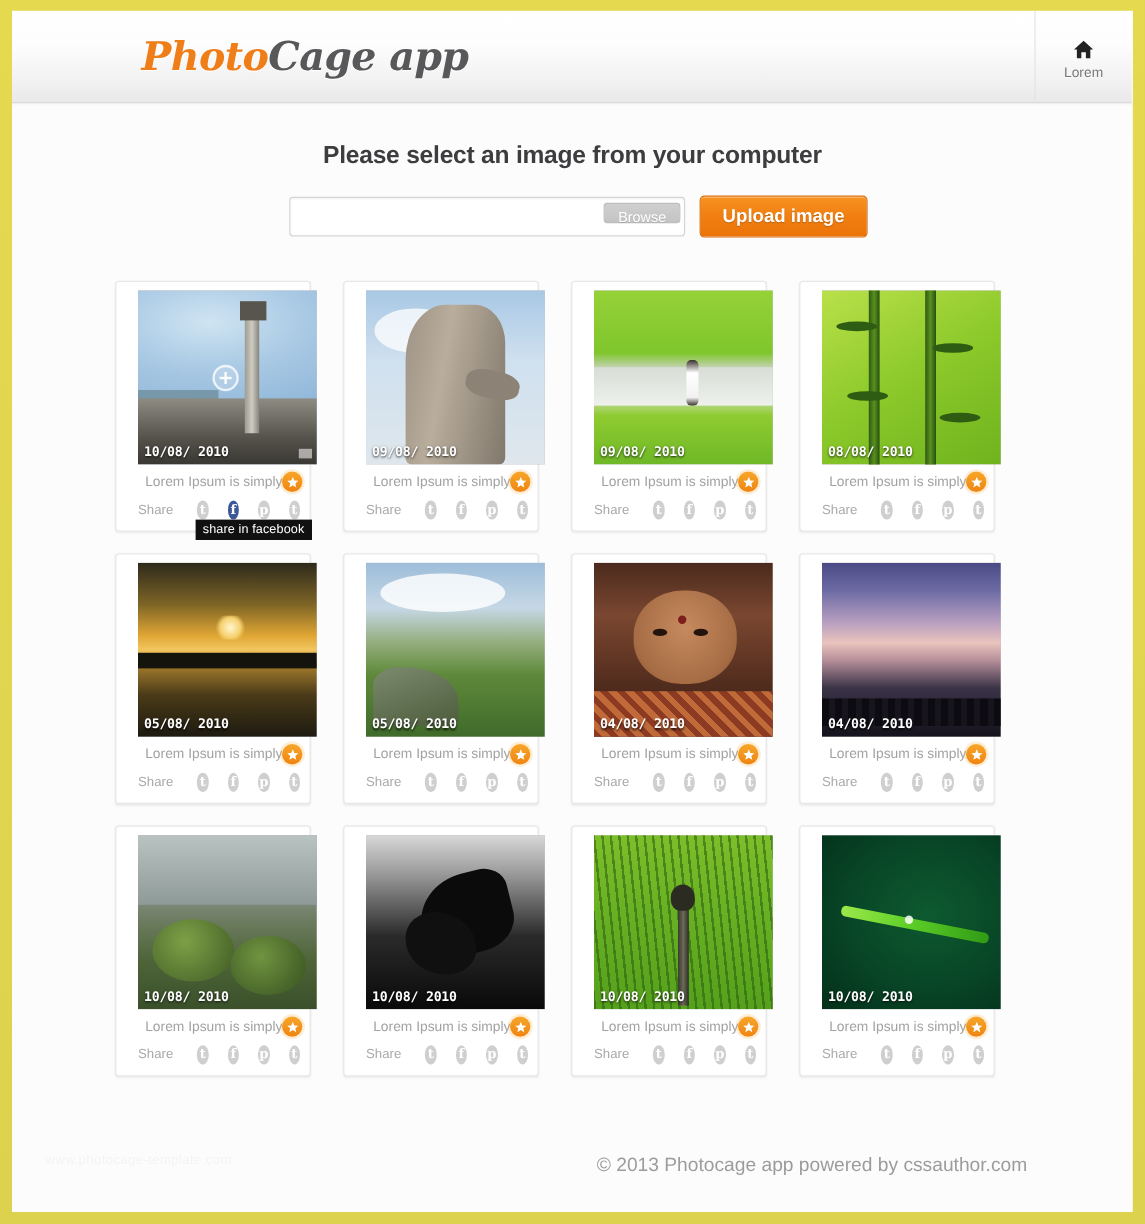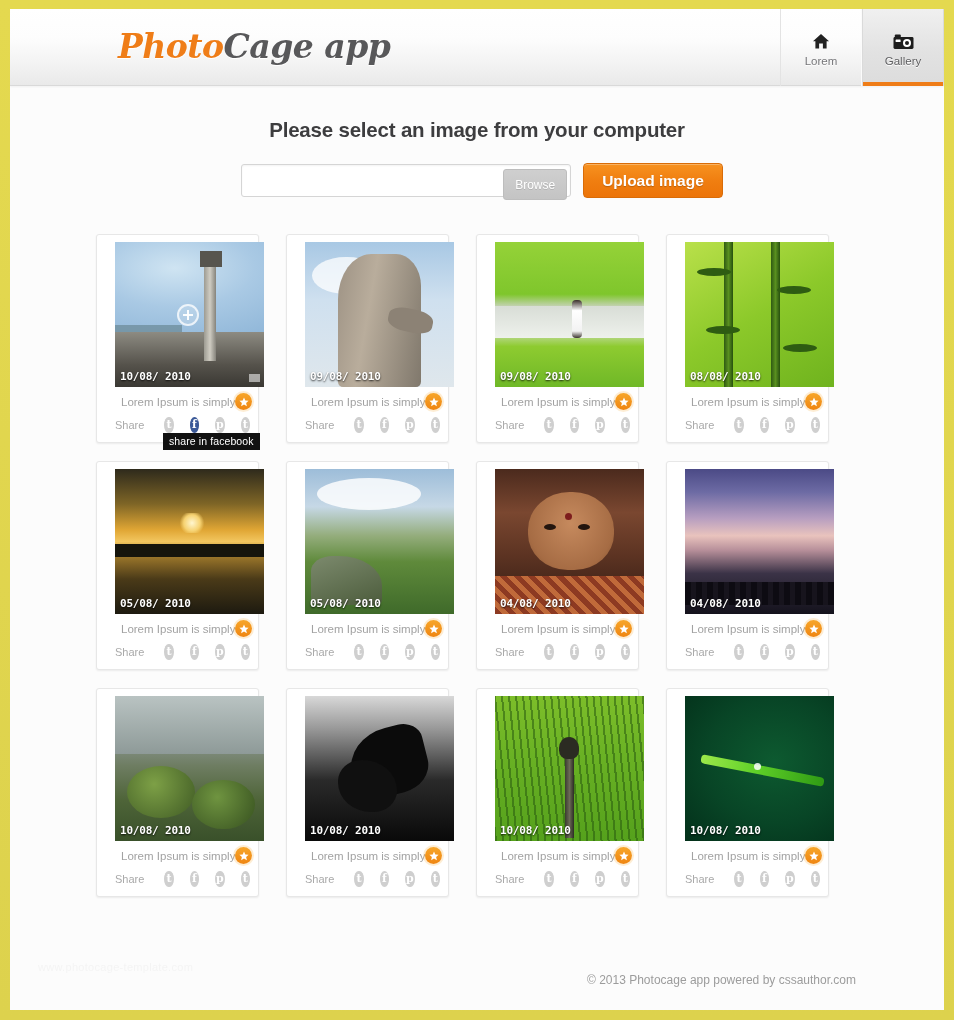--- a/index.html
+++ b/index.html
@@ -138,21 +138,21 @@
     background: transparent;
     padding: 0 80px 0 8px;
     font-size: 12px;
     color: #555;
     font-family: "Liberation Sans", sans-serif;
   }
   #browse-button {
     position: absolute;
     right: 3px;
     top: 4px;
-    height: 31px;
+    height: 17px;
     padding: 0 11px;
     background: linear-gradient(180deg,#cfcfcf 0%, #c4c4c4 100%);
     border: 1px solid #bdbdbd;
     border-radius: 3px;
     color: #fff;
     font-size: 12px;
     line-height: 22px;
     font-family: "Liberation Sans", sans-serif;
     text-shadow: 0 1px 0 rgba(0,0,0,.12);
     cursor: pointer;
@@ -308,22 +308,22 @@
     position: absolute;
     left: 28px;
     top: 13px;
     font-size: 11px;
     color: #f4f4f4;
     letter-spacing: .3px;
   }
   #footer-credit {
     position: absolute;
     right: 88px;
-    top: 25px;
-    font-size: 12px;
+    top: 15px;
+    font-size: 16px;
     color: #9c9c9c;
   }
 
   
   .s-pillar { background:
       radial-gradient(ellipse 120% 60% at 40% 18%, #cfe4f2 0%, #a9c9e4 45%, #8bb3d6 100%); }
   .s-pillar .ground { position:absolute; left:0; right:0; bottom:0; height:38%;
       background: linear-gradient(180deg,#8d8b82 0%, #55524b 60%, #3a3833 100%); }
   .s-pillar .col { position:absolute; left:60%; top:10%; width:12px; height:72%;
       background: linear-gradient(90deg,#9d9b92,#cfccc2,#85837b); }
@@ -435,32 +435,20 @@
 
         <a class="nav-item" href="#">
           <span class="nav-icon">
             <svg width="18" height="17" viewBox="0 0 18 17">
                 <path d="M9 1 L17 8.2 L14.6 8.2 L14.6 15.5 L10.9 15.5 L10.9 10.6 L7.1 10.6 L7.1 15.5 L3.4 15.5 L3.4 8.2 L1 8.2 Z" fill="#222"></path>
               </svg>
           </span>
           <span class="nav-label">Lorem</span>
         </a>
 
-        <a class="nav-item active" href="#">
-          <span class="nav-icon">
-            <svg width="21" height="16" viewBox="0 0 21 16">
-              <rect x="0.5" y="3" width="20" height="12" rx="1.4" fill="#1d1d1d"></rect>
-              <rect x="1.8" y="0.6" width="6" height="3.2" rx="1" fill="#1d1d1d"></rect>
-              <circle cx="14" cy="9" r="4" fill="#ffffff"></circle>
-              <circle cx="14" cy="9" r="2" fill="#1d1d1d"></circle>
-              <rect x="2.6" y="5.4" width="5" height="2.6" rx="0.5" fill="#ffffff"></rect>
-            </svg>
-          </span>
-          <span class="nav-label">Gallery</span>
-        </a>
 
 
 
       </div>
     </div>
 
     <div id="upload-section">
       <div id="upload-title">Please select an image from your computer</div>
 
       <div id="upload-row">

